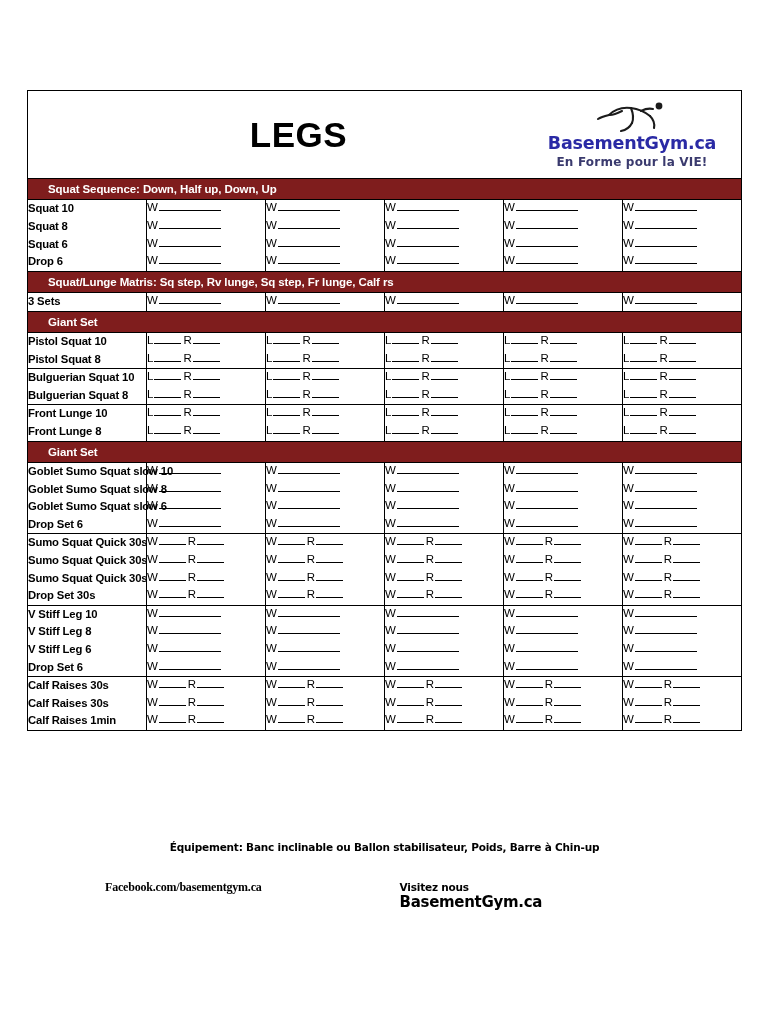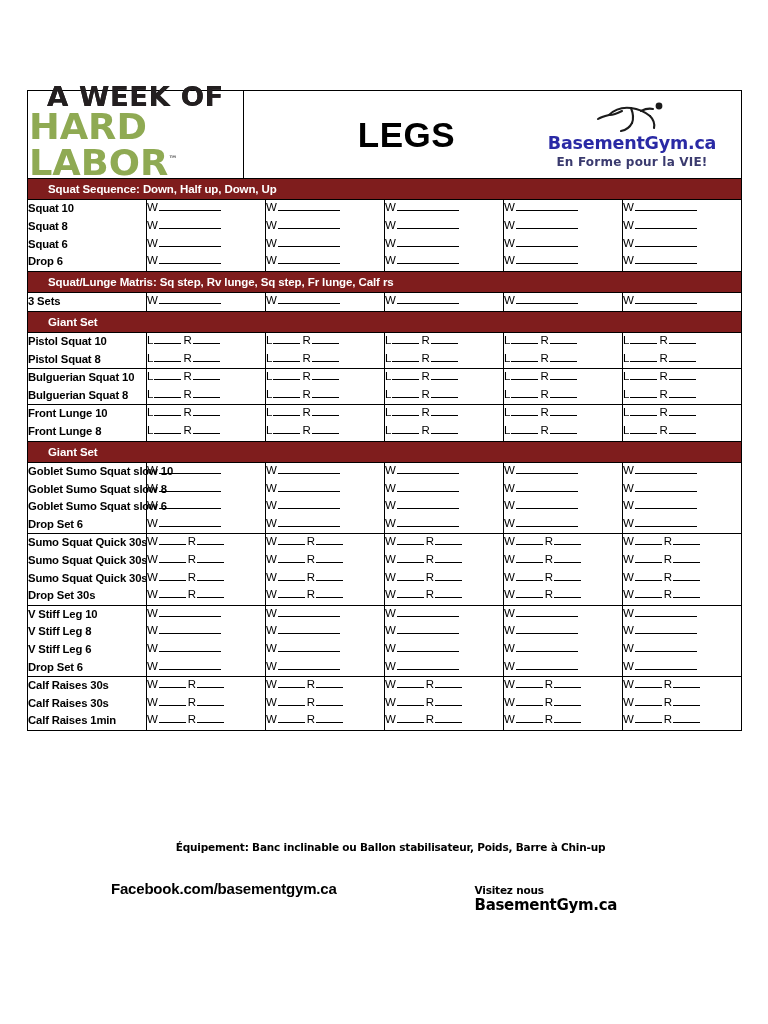--- a/index.html
+++ b/index.html
@@ -183,42 +183,42 @@
     margin-left: 1px;
     margin-right: 2px;
   }
   .fillrow.w .ln  { width: 62px; }
   .fillrow.lr .ln { width: 27px; }
   .fillrow.wr .ln { width: 27px; }
 
   
   .footer {
     position: absolute;
-    left: 33px;
+    left: 27px;
     top: 834px;
     width: 715px;
   }
   .equip {
     text-align: center;
     font-family: "DejaVu Sans", sans-serif;
     font-size: 10.5px;
     font-weight: bold;
     color: #000;
     letter-spacing: -0.2px;
     padding-top: 7px;
   }
   .footer-links {
     display: flex;
     align-items: baseline;
     margin-top: 27px;
     padding-left: 78px;
   }
   .fb {
-    font-family: Liberation Sans, sans-serif;
-    font-size: 15px;
+    font-family: Liberation Serif, serif;
+    font-size: 12px;
     font-weight: bold;
     color: #000;
     letter-spacing: -0.2px;
   }
   .visit-wrap {
     margin-left: 133px;
     display: flex;
     align-items: baseline;
     flex-direction: column;
   }
@@ -240,26 +240,20 @@
 </style>
 </head>
 <body>
 
 <div class="page">
 
   <div class="sheet">
 
     <div class="masthead">
 
-      <div class="masthead-logo">
-        <div class="logo-week">A WEEK OF</div>
-        <div class="logo-hard">
-          <span>HARD LABOR</span><span class="logo-tm">™</span>
-        </div>
-      </div>
 
       <div class="masthead-title">
         <div class="title-legs">LEGS</div>
       </div>
 
       <div class="masthead-brand">
         <svg class="brand-svg" width="86" height="34" viewBox="0 0 86 34">
           <g fill="none" stroke="#1b1b1b" stroke-width="2.1" stroke-linecap="round" stroke-linejoin="round">
             <path d="M20 15 C26 9, 34 7, 42 8 C50 9, 56 12, 61 16"></path>
             <path d="M61 16 C64 19, 66 23, 65 28"></path>

